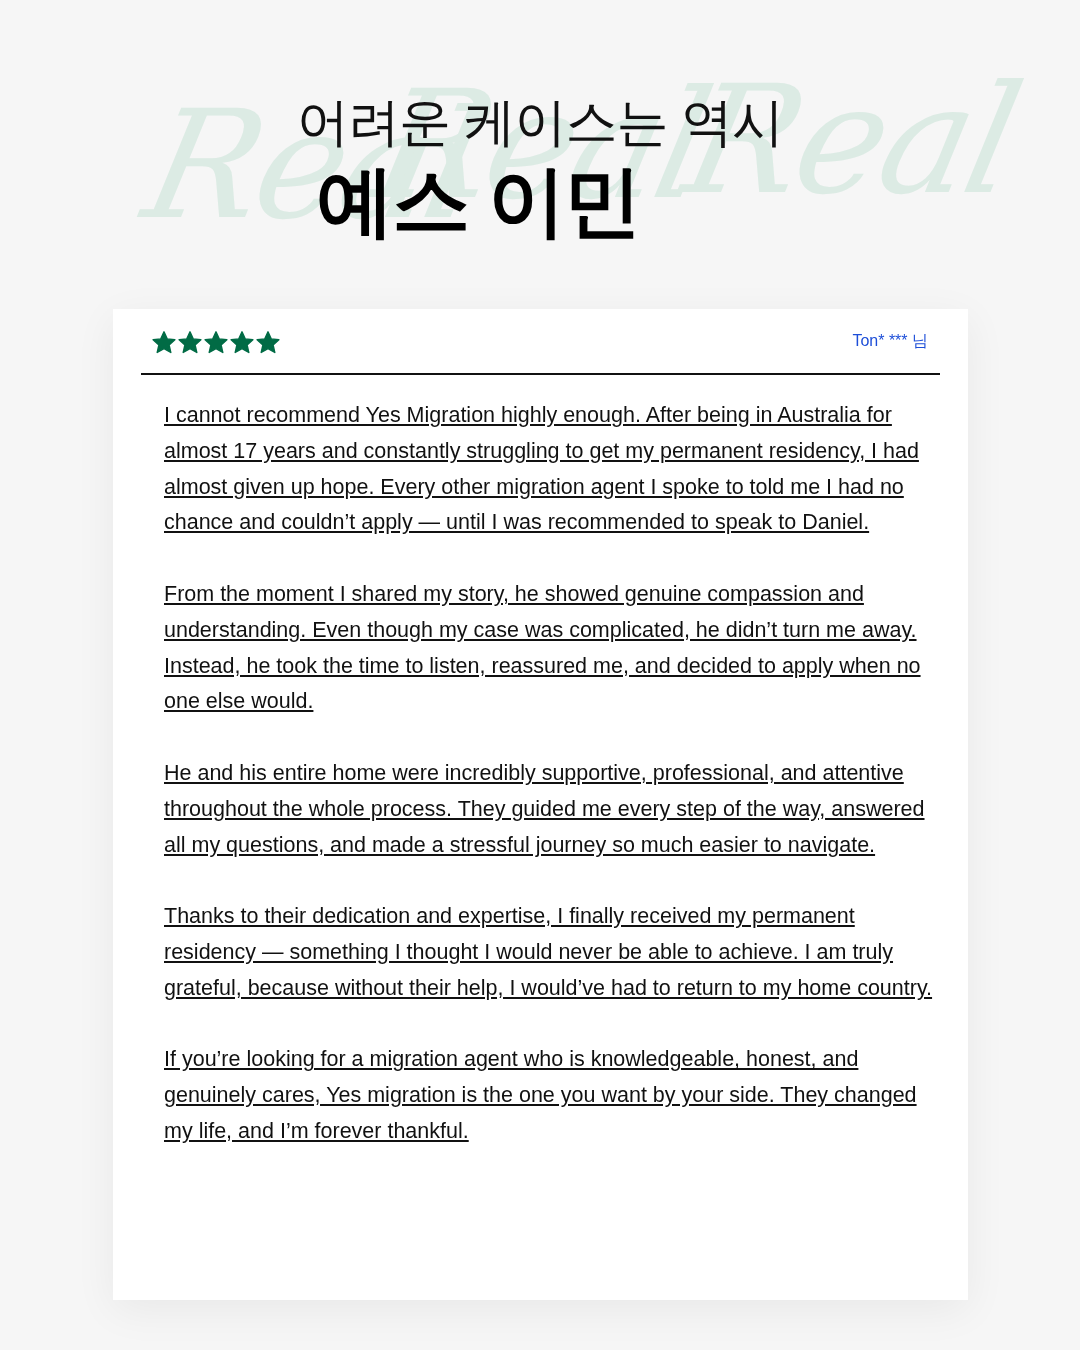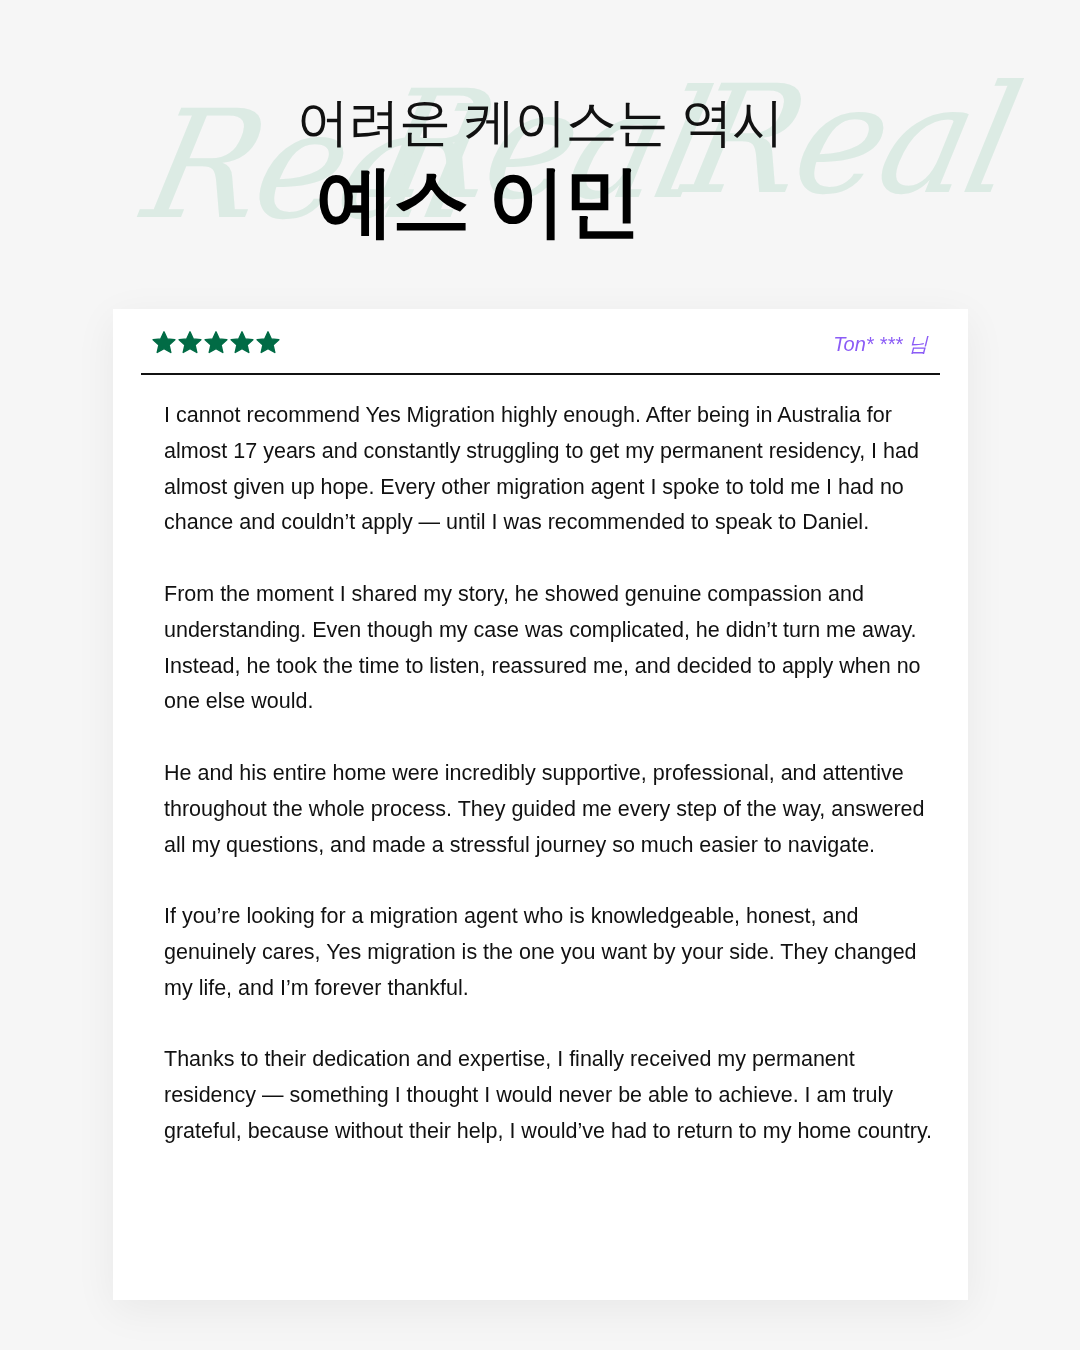--- a/index.html
+++ b/index.html
@@ -38,25 +38,25 @@
       box-shadow: 0 10px 40px rgba(0,0,0,0.06);
     }
     .card-head {
       position: absolute; left: 28px; right: 28px; top: 0; height: 64px;
       border-bottom: 2px solid #111;
     }
     .stars { position: absolute; left: 11px; top: 22px; display: flex; gap: 2px; }
     .star svg { width: 24px; height: 23px; display: block; }
     .reviewer {
       position: absolute; right: 12px; top: 22px;
-      font-size: 20px; color: #8b5cf6; font-style: italic;
+      font-size: 16px; color: #1d4ed8;
     }
     .body {
       position: absolute; left: 51px; top: 89px; width: 770px;
-      font-size: 21.5px; line-height: 35.8px; color: #111;
+      font-size: 21.5px; line-height: 35.8px; color: #111; text-decoration: underline;
     }
     .body p { margin: 0 0 35.8px 0; }
   </style>
 </head>
 <body>
 
 <div class="header">
   <div class="watermark">
     <span style="left:0px; top:30px;">Real</span>
     <span style="left:230px; top:10px;">Real</span>
@@ -94,16 +94,16 @@
             <path d="M12 0.8l3.2 7.1 7.7.8-5.8 5.2 1.7 7.6L12 17.6l-6.8 3.9 1.7-7.6L1.1 8.7l7.7-.8z" fill="#016b45" stroke="#016b45" stroke-width="1.4" stroke-linejoin="round"></path>
           </svg>
         </span>
     </div>
     <div class="reviewer">Ton* *** 님</div>
   </div>
   <div class="body">
     <p>I cannot recommend Yes Migration highly enough. After being in Australia for almost 17 years and constantly struggling to get my permanent residency, I had almost given up hope. Every other migration agent I spoke to told me I had no chance and couldn’t apply — until I was recommended to speak to Daniel.</p>
     <p>From the moment I shared my story, he showed genuine compassion and understanding. Even though my case was complicated, he didn’t turn me away. Instead, he took the time to listen, reassured me, and decided to apply when no one else would.</p>
     <p>He and his entire home were incredibly supportive, professional, and attentive throughout the whole process. They guided me every step of the way, answered all my questions, and made a stressful journey so much easier to navigate.</p>
+    <p>Thanks to their dedication and expertise, I finally received my permanent residency — something I thought I would never be able to achieve. I am truly grateful, because without their help, I would’ve had to return to my home country.</p>
     <p>If you’re looking for a migration agent who is knowledgeable, honest, and genuinely cares, Yes migration is the one you want by your side. They changed my life, and I’m forever thankful.</p>
-    <p>Thanks to their dedication and expertise, I finally received my permanent residency — something I thought I would never be able to achieve. I am truly grateful, because without their help, I would’ve had to return to my home country.</p>
   </div>
 </div>
 
 </body></html>

